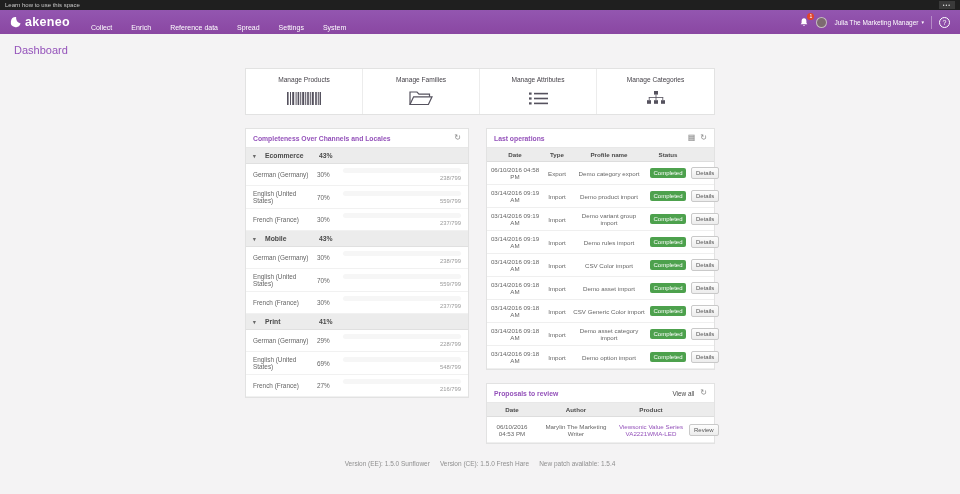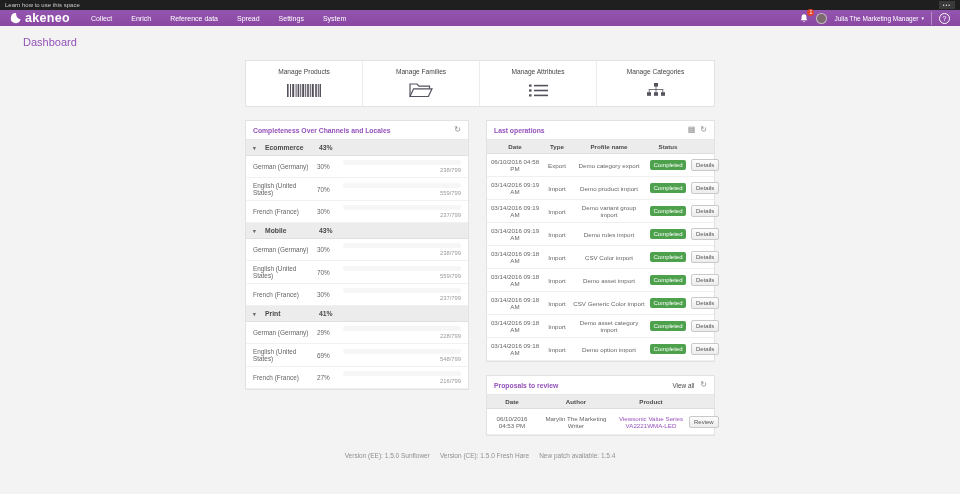--- a/index.html
+++ b/index.html
@@ -6,35 +6,35 @@
   html,body { width:960px; height:494px; overflow:hidden; }
   body { background:#f4f3f4; font-family:"Liberation Sans", sans-serif; position:relative; }
   a { text-decoration:none; color:inherit; }
 
   
   .topstrip { height:10px; background:#1f1f1f; display:flex; align-items:center; justify-content:space-between; padding:0 5px; }
   .learn { font-size:6px; color:#c9c9c9; cursor:pointer; }
   .dots { font-size:5px; color:#ddd; letter-spacing:1px; background:#3a3a3a; padding:1px 4px; cursor:pointer; }
 
   
-  .navbar { height:16px; background:linear-gradient(#9356b0,#8a47a2); display:flex; align-items:center; padding:4px 10px; color:#fff; }
+  .navbar { height:16px; background:linear-gradient(#9356b0,#8a47a2); display:flex; padding:12px 10px; color:#fff; }
   .brand { display:flex; align-items:center; gap:3px; font-size:12.5px; font-weight:bold; letter-spacing:.3px; cursor:pointer; }
   .menu { display:flex; gap:17px; margin-left:20px; }
   .menu-item { font-size:7px; color:#fff; cursor:pointer; padding:2px 1px; }
   .nav-right { margin-left:auto; display:flex; align-items:center; gap:7px; }
   .bell-wrap { position:relative; display:inline-flex; cursor:pointer; }
   .badge { position:absolute; top:-4px; right:-5px; background:#e0442c; color:#fff; width:7px; height:7px; border-radius:50%; font-size:5px; line-height:7.5px; text-align:center; }
   .avatar { width:11px; height:11px; border-radius:50%; background:#7d6a70; border:1px solid rgba(255,255,255,.55); display:inline-block; cursor:pointer; }
   .username { display:inline-flex; align-items:center; gap:3px; font-size:6.5px; cursor:pointer; }
   .username .caret { font-size:5px; }
   .divider { width:1px; height:13px; background:rgba(255,255,255,.35); }
   .help { width:11px; height:11px; border-radius:50%; border:1px solid #fff; font-size:7px; line-height:10px; text-align:center; cursor:pointer; }
 
   
-  .page-title { color:#9452ba; font-size:11px; padding:10px 0 9px 23px; }
+  .page-title { color:#9452ba; font-size:11px; padding:10px 0 9px 14px; }
 
   
   .container { width:470px; margin:3px auto 0; }
   .shortcuts { display:grid; grid-template-columns:repeat(4,1fr); background:#fff; border:1px solid #e2e2e2; }
   .card { text-align:center; padding:7px 0 8px; border-right:1px solid #ececec; cursor:pointer; }
   .card:last-child { border-right:none; }
   .card .label { font-size:6.6px; color:#46434a; display:block; margin-bottom:7px; }
   .card .ic { height:16px; display:flex; align-items:center; justify-content:center; color:#55525e; }
 
   .columns { display:grid; grid-template-columns:224px 229px; gap:17px; margin-top:13px; align-items:start; }

